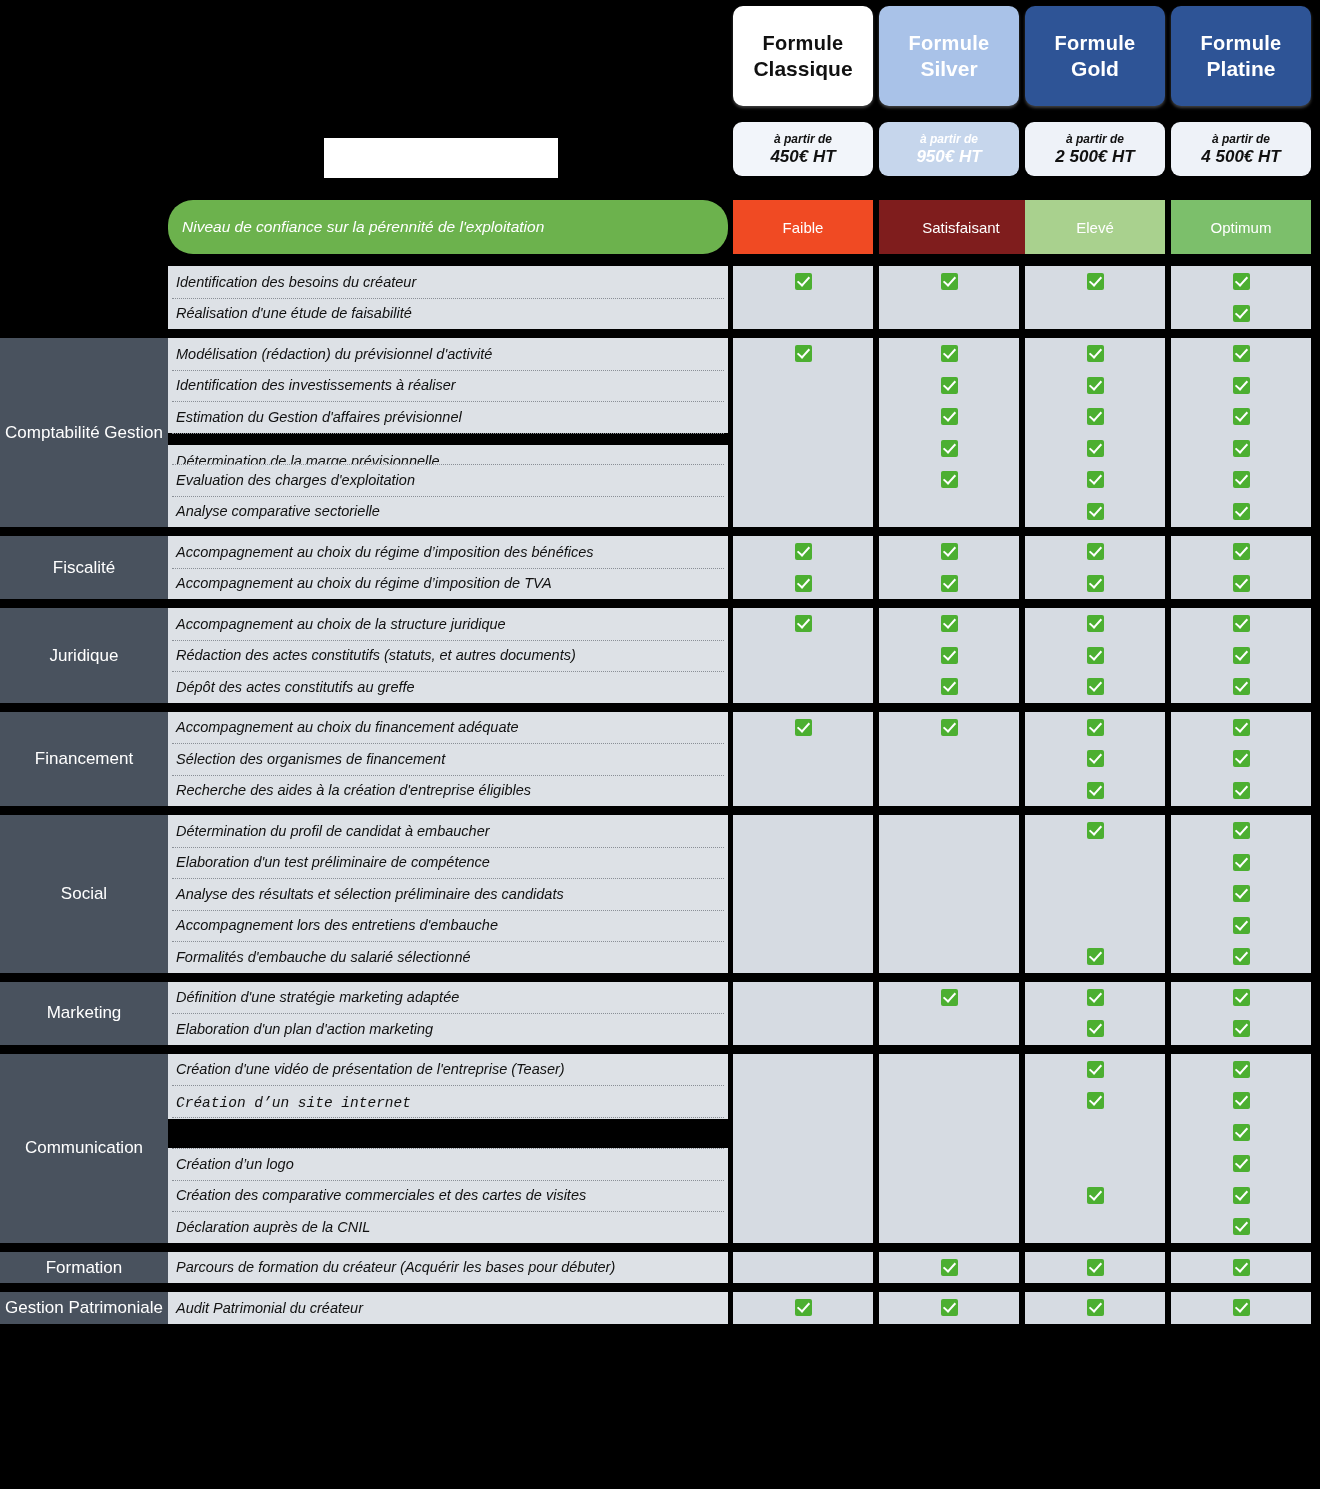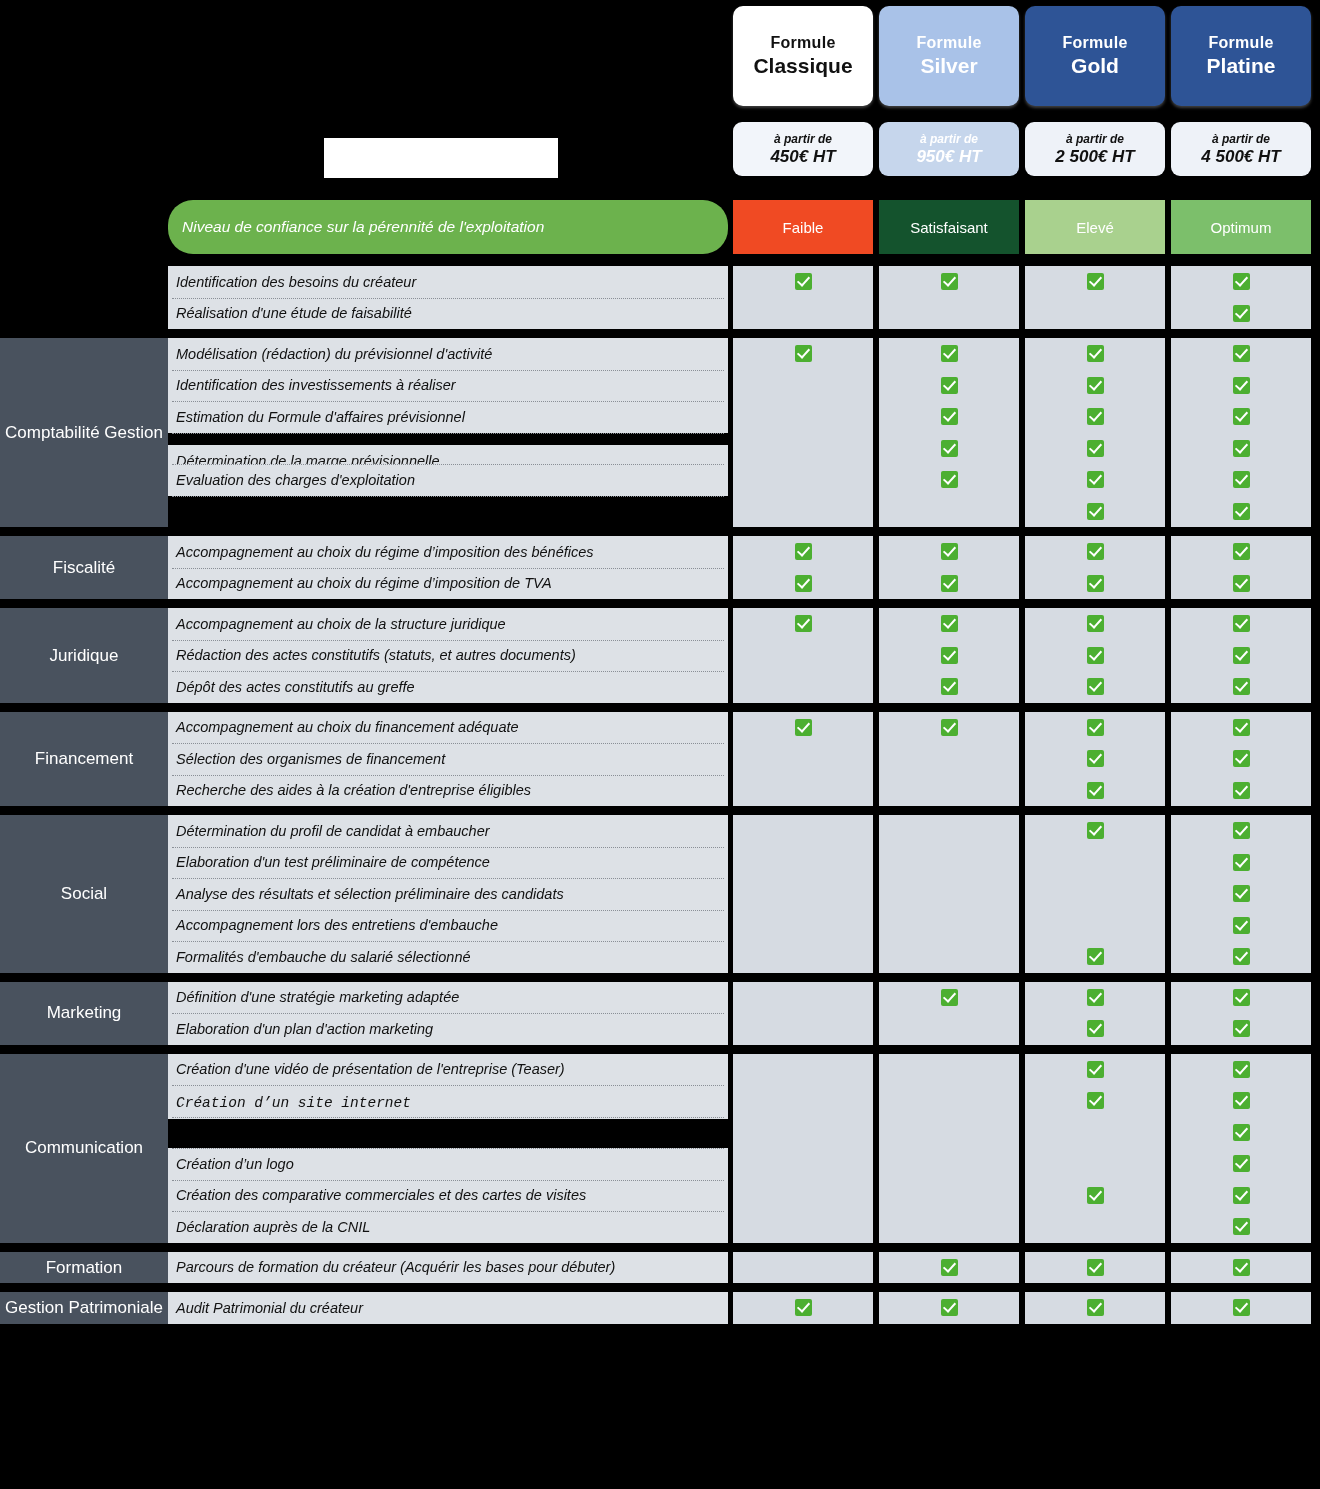--- a/index.html
+++ b/index.html
@@ -19,21 +19,21 @@
 
   .cell{position:absolute;background:#d6dbe2;display:flex;align-items:center;justify-content:center;}
   .chk{width:17px;height:17px;background:#4caf31;border-radius:2px;position:relative;display:inline-block;}
   .chk:after{content:"";position:absolute;left:5px;top:1px;width:5px;height:10px;
              border:solid #fff;border-width:0 2.5px 2.5px 0;transform:rotate(42deg);}
 
   
   .plan-head{position:absolute;top:6px;width:140px;height:100px;border-radius:10px;
              display:flex;flex-direction:column;align-items:center;justify-content:center;
              box-shadow:0 2px 3px rgba(255,255,255,.25);}
-  .plan-head .l1{font-size:16px;font-weight:bold;letter-spacing:.3px;}
+  .plan-head .l1{font-size:20px;font-weight:bold;letter-spacing:.3px;}
   .plan-head .l2{font-size:21px;font-weight:bold;margin-top:2px;}
 
   .price{position:absolute;top:122px;width:140px;height:54px;border-radius:9px;
          display:flex;flex-direction:column;align-items:center;justify-content:center;}
   .price .p1{font-size:12px;font-style:italic;font-weight:bold;}
   .price .p2{font-size:17px;font-style:italic;font-weight:bold;margin-top:1px;}
 
   .conf{position:absolute;top:200px;width:140px;height:54px;display:flex;
         align-items:center;justify-content:center;font-size:15px;color:#fff;}
 
@@ -60,21 +60,21 @@
     </div>
     <div class="conf" style="left: 733px; background: rgb(240, 74, 35);">Faible</div>
     <div class="plan-head" style="left: 879px; background: rgb(169, 194, 232); color: rgb(255, 255, 255);">
       <div class="l1">Formule</div>
       <div class="l2">Silver</div>
     </div>
     <div class="price" style="left: 879px; background: rgb(198, 214, 236); color: rgb(255, 255, 255);">
       <div class="p1">à partir de</div>
       <div class="p2">950€ HT</div>
     </div>
-    <div class="conf" style="left: 879px; background: #14532d;">Satisfaisant</div>
+    <div class="conf" style="left: 879px; background: #7f1d1d; padding-left: 12px;">Satisfaisant</div>
     <div class="plan-head" style="left: 1025px; background: rgb(46, 84, 150); color: rgb(255, 255, 255);">
       <div class="l1">Formule</div>
       <div class="l2">Gold</div>
     </div>
     <div class="price" style="left: 1025px; background: rgb(238, 242, 248); color: rgb(17, 17, 17);">
       <div class="p1">à partir de</div>
       <div class="p2">2 500€ HT</div>
     </div>
     <div class="conf" style="left: 1025px; background: rgb(169, 209, 142);">Elevé</div>
     <div class="plan-head" style="left: 1171px; background: rgb(46, 84, 150); color: rgb(255, 255, 255);">
@@ -147,21 +147,21 @@
     <div class="cell" style="left: 879px; top: 369.5px; width: 140px; height: 31.5px; background: transparent;">
       <span class="chk"></span>
     </div>
     <div class="cell" style="left: 1025px; top: 369.5px; width: 140px; height: 31.5px; background: transparent;">
       <span class="chk"></span>
     </div>
     <div class="cell" style="left: 1171px; top: 369.5px; width: 140px; height: 31.5px; background: transparent;">
       <span class="chk"></span>
     </div>
     <div class="feat-row" style="top: 401px; height: 31.5px;">
-      <span>Estimation du Formule d'affaires prévisionnel</span>
+      <span>Estimation du Gestion d'affaires prévisionnel</span>
     </div>
     <div class="feat-sep" style="top: 401px;"></div>
     <div class="cell" style="left: 733px; top: 401px; width: 140px; height: 31.5px; background: transparent;"></div>
     <div class="cell" style="left: 879px; top: 401px; width: 140px; height: 31.5px; background: transparent;">
       <span class="chk"></span>
     </div>
     <div class="cell" style="left: 1025px; top: 401px; width: 140px; height: 31.5px; background: transparent;">
       <span class="chk"></span>
     </div>
     <div class="cell" style="left: 1171px; top: 401px; width: 140px; height: 31.5px; background: transparent;">
@@ -187,20 +187,23 @@
     <div class="feat-sep" style="top: 464px;"></div>
     <div class="cell" style="left: 733px; top: 464px; width: 140px; height: 31.5px; background: transparent;"></div>
     <div class="cell" style="left: 879px; top: 464px; width: 140px; height: 31.5px; background: transparent;">
       <span class="chk"></span>
     </div>
     <div class="cell" style="left: 1025px; top: 464px; width: 140px; height: 31.5px; background: transparent;">
       <span class="chk"></span>
     </div>
     <div class="cell" style="left: 1171px; top: 464px; width: 140px; height: 31.5px; background: transparent;">
       <span class="chk"></span>
+    </div>
+    <div class="feat-row" style="top: 495.5px; height: 31.5px;">
+      <span>Analyse comparative sectorielle</span>
     </div>
     <div class="feat-sep" style="top: 495.5px;"></div>
     <div class="cell" style="left: 733px; top: 495.5px; width: 140px; height: 31.5px; background: transparent;"></div>
     <div class="cell" style="left: 879px; top: 495.5px; width: 140px; height: 31.5px; background: transparent;"></div>
     <div class="cell" style="left: 1025px; top: 495.5px; width: 140px; height: 31.5px; background: transparent;">
       <span class="chk"></span>
     </div>
     <div class="cell" style="left: 1171px; top: 495.5px; width: 140px; height: 31.5px; background: transparent;">
       <span class="chk"></span>
     </div>

